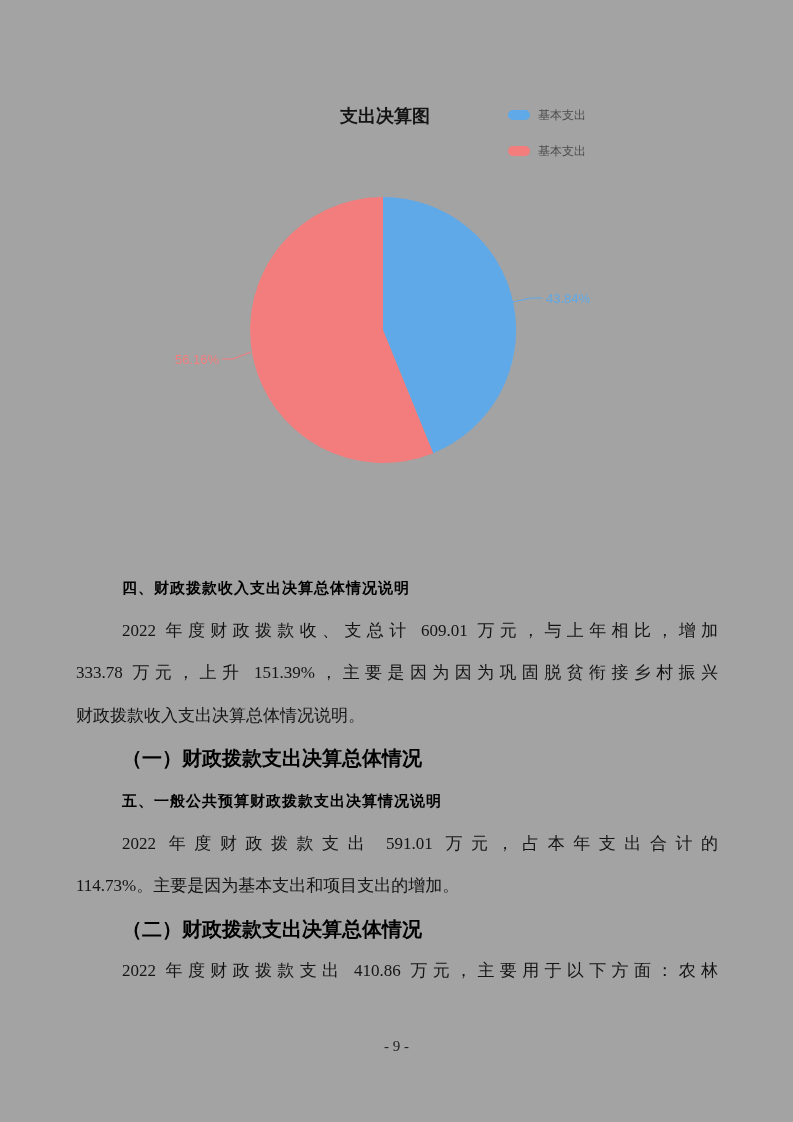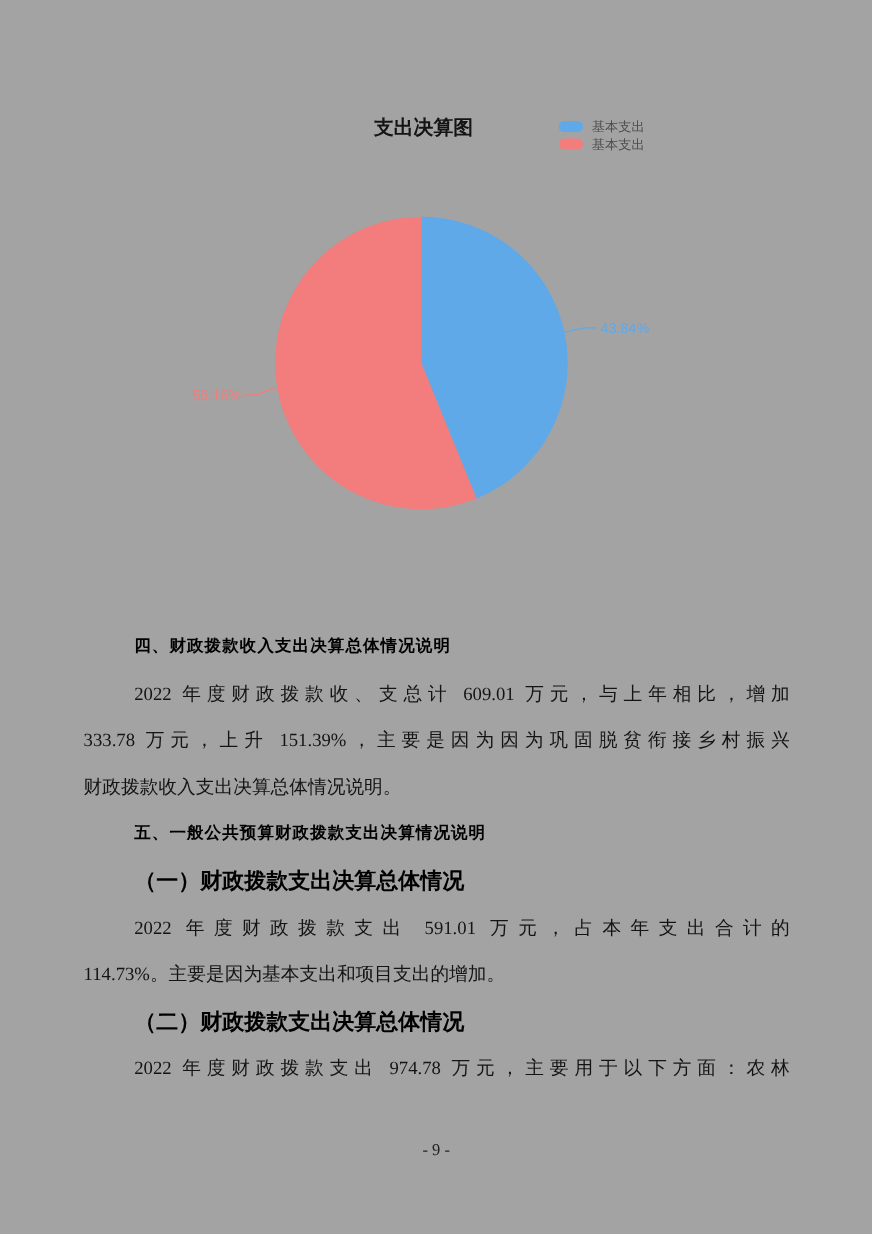--- a/index.html
+++ b/index.html
@@ -13,21 +13,21 @@
   }
   
   .chart-title{
     position:absolute;top:106px;left:0;width:770px;
     text-align:center;
     font-family:"Liberation Sans","DejaVu Sans",sans-serif;
     font-weight:bold;font-size:18px;line-height:20px;
   }
   .legend{
     position:absolute;top:108px;left:508px;
-    display:flex;flex-direction:column;gap:2px;
+    display:flex;flex-direction:column;gap:22px;
     font-family:"Liberation Sans","DejaVu Sans",sans-serif;
   }
   .legend-row{display:flex;align-items:center;height:14px;}
   .legend-swatch{width:22px;height:10px;border-radius:5px;flex:0 0 auto;}
   .legend-label{margin-left:8px;font-size:12px;color:#4d4d4d;line-height:14px;}
   .pie-svg{position:absolute;left:0;top:90px;}
   .pie-callout{font-family:"Liberation Sans","DejaVu Sans",sans-serif;font-size:13px;}
   
   .doc{
     position:absolute;top:567px;left:76px;width:642px;
@@ -85,23 +85,23 @@
     <text class="pie-callout" x="546" y="208" dominant-baseline="central" text-anchor="start" fill="#5FA9E8">43.84%</text>
     <polyline points="251,262 233,269 222,269" fill="none" stroke-width="1.2" stroke="#F37C7C"></polyline>
     <text class="pie-callout" x="219" y="269" dominant-baseline="central" text-anchor="end" fill="#F37C7C">56.16%</text>
   </svg>
 
   <div class="doc">
     <div class="line h-black indent">四、财政拨款收入支出决算总体情况说明</div>
     <div class="line just indent">2022 年度财政拨款收、支总计 609.01 万元，与上年相比，增加</div>
     <div class="line just">333.78 万元，上升 151.39%，主要是因为因为巩固脱贫衔接乡村振兴</div>
     <div class="line just lastline">财政拨款收入支出决算总体情况说明。</div>
+    <div class="line h-kai indent">（一）财政拨款支出决算总体情况</div>
     <div class="line h-black indent">五、一般公共预算财政拨款支出决算情况说明</div>
-    <div class="line h-kai indent">（一）财政拨款支出决算总体情况</div>
     <div class="line just indent">2022 年度财政拨款支出 591.01 万元，占本年支出合计的</div>
     <div class="line just lastline">114.73%。主要是因为基本支出和项目支出的增加。</div>
     <div class="line h-kai indent">（二）财政拨款支出决算总体情况</div>
-    <div class="line just indent">2022 年度财政拨款支出 974.78 万元，主要用于以下方面：农林</div>
+    <div class="line just indent">2022 年度财政拨款支出 410.86 万元，主要用于以下方面：农林</div>
   </div>
 
   <div class="footer-page">- 9 -</div>
 
 </div>
 
 </body></html>

